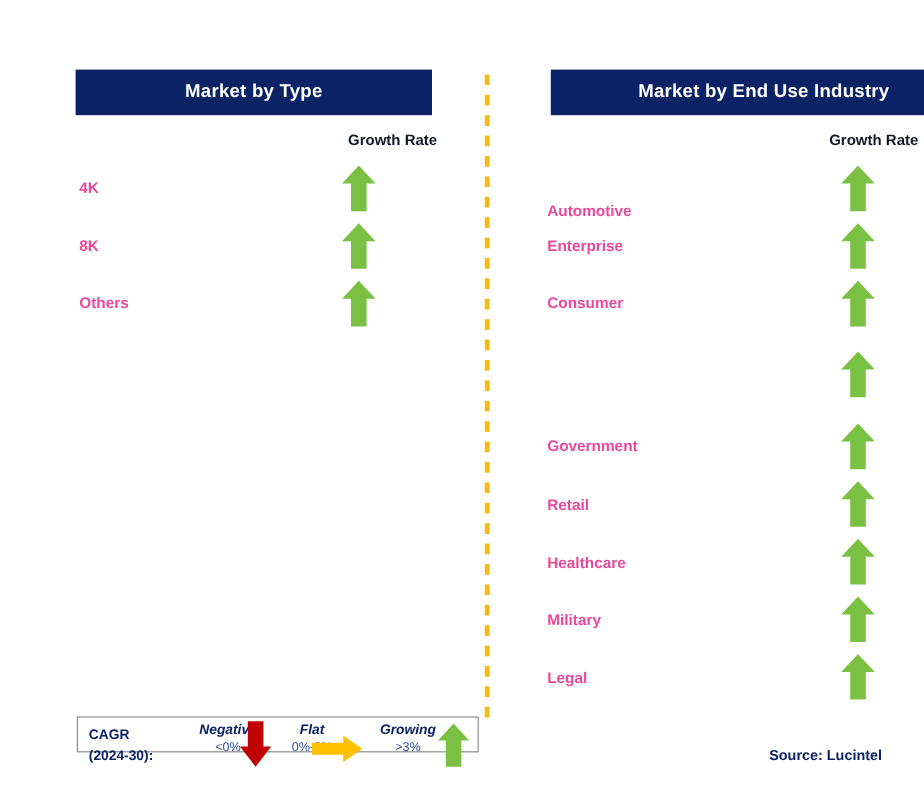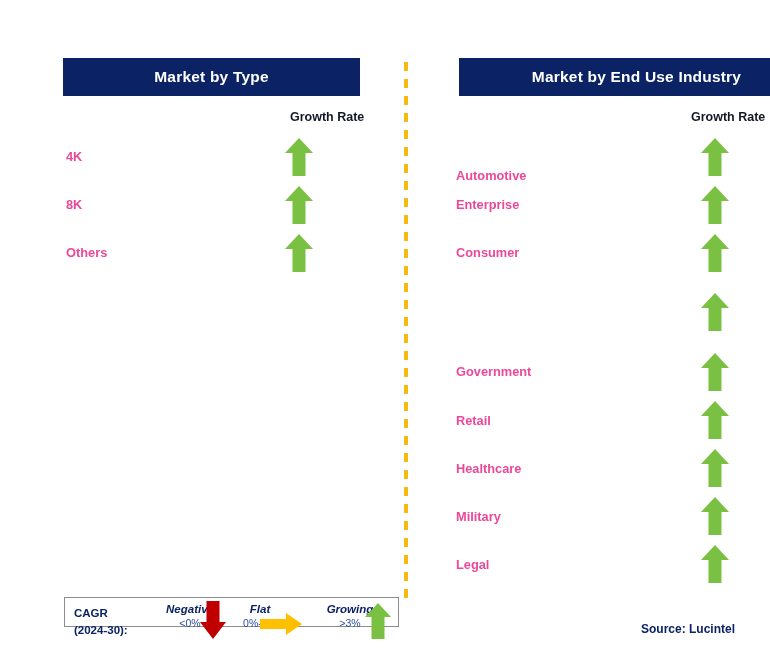--- a/index.html
+++ b/index.html
@@ -115,21 +115,21 @@
     white-space: nowrap;
   }
   .legend-range {
     font-size: 10.5px;
     color: #2d4f9e;
     white-space: nowrap;
     margin-top: 2px;
   }
   #legend-negative { left: 90px;  top: 5px;  width: 70px; }
   #legend-flat     { left: 164px; top: 5px;  width: 62px; }
-  #legend-growing  { left: 246px; top: 5px;  width: 78px; }
+  #legend-growing  { left: 236px; top: 5px;  width: 78px; }
 
   .legend-icon { position: absolute; }
   #legend-icon-negative { left: 199px; top: 600px; }
   #legend-icon-flat     { left: 259px; top: 612px; }
   #legend-icon-growing  { left: 364px; top: 602px; }
 
   
   #source-note {
     position: absolute;
     left: 641px;

